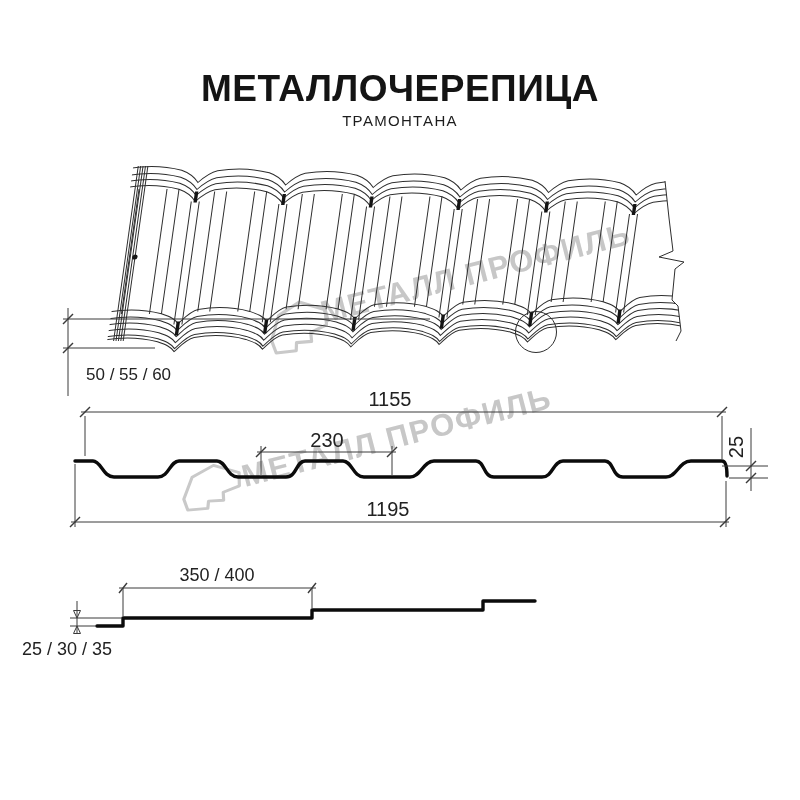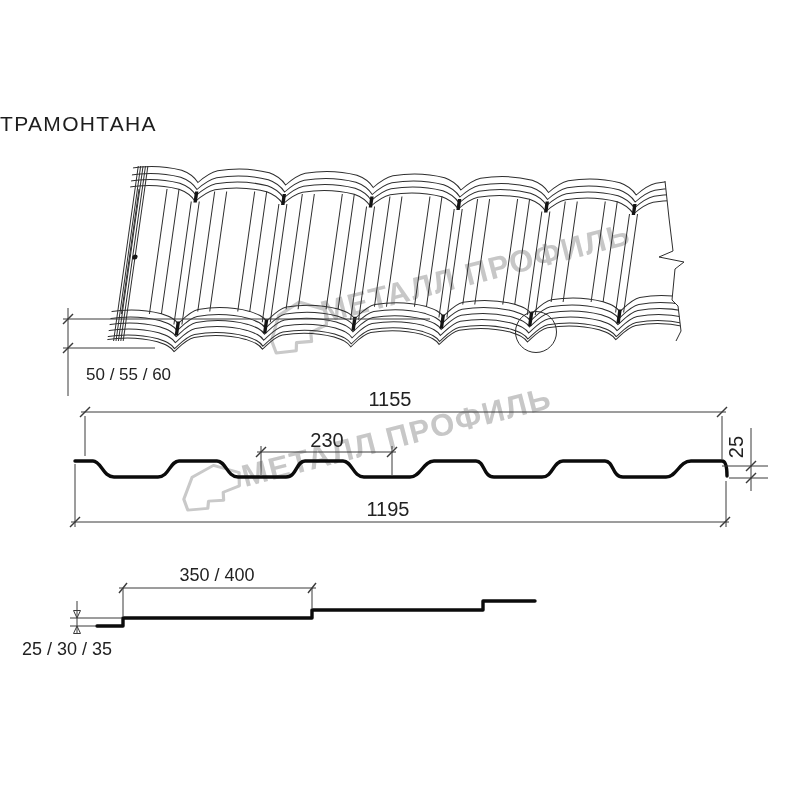--- a/index.html
+++ b/index.html
@@ -1,40 +1,41 @@
 <!DOCTYPE html>
 <html><head>
 <meta charset="utf-8">
 <style>
   html,body{margin:0;padding:0;background:#fff;}
   .page{position:relative;width:800px;height:800px;background:#fff;overflow:hidden;
         font-family:"Liberation Sans",sans-serif;}
   .title{position:absolute;top:68px;left:0;width:100%;text-align:center;
          font-weight:700;font-size:37px;letter-spacing:.5px;color:#141414;}
-  .subtitle{position:absolute;top:112px;left:0;width:100%;text-align:left;
-         font-weight:500;font-size:21px;letter-spacing:1.3px;color:#1d1d1d;}
+  .subtitle{position:absolute;top:112px;left:0;width:100%;text-align:center;
+         font-weight:500;font-size:15px;letter-spacing:1.3px;color:#1d1d1d;}
   svg.draw{position:absolute;left:0;top:0;}
   .ln{fill:none;stroke:#2e2e2e;stroke-width:1;}
   .lnb{fill:none;stroke:#141414;stroke-width:3.4;}
   .sec{fill:none;stroke:#0b0b0b;stroke-width:3.4;stroke-linejoin:round;stroke-linecap:round;}
   .dim line,.dim path{stroke:#3a3a3a;stroke-width:1;fill:none;}
   .dim .tick{stroke-width:1.4;}
   .dim text{font-family:"Liberation Sans",sans-serif;font-size:20px;fill:#222;}
   .dim text.sm{font-size:17px;}
   .dim text.md{font-size:18px;}
   .wm-house{fill:none;stroke:#c9c9c9;stroke-width:3.2;stroke-linejoin:round;}
   .wm-text{font-family:"Liberation Sans",sans-serif;font-weight:700;font-size:31px;
            letter-spacing:1.5px;fill:#c7c7c7;}
   .arrowhead{fill:#3a3a3a;stroke:none;}
 </style>
 </head>
 <body>
 
 <div class="page">
 
+  <div class="title">МЕТАЛЛОЧЕРЕПИЦА</div>
   <div class="subtitle">ТРАМОНТАНА</div>
 
   <svg class="draw" width="800" height="800" viewBox="0 0 800 800">
 
     <defs>
       <clipPath id="sheetClip">
         <path d="M136,148 L665,148 L665,181 L669,218 L673,251 L659,257 L684,262 L675,269
                  L672,300 L678,306 L681,331 L676,341 L676,362 L104,362 Z"></path>
       </clipPath>
     </defs>

